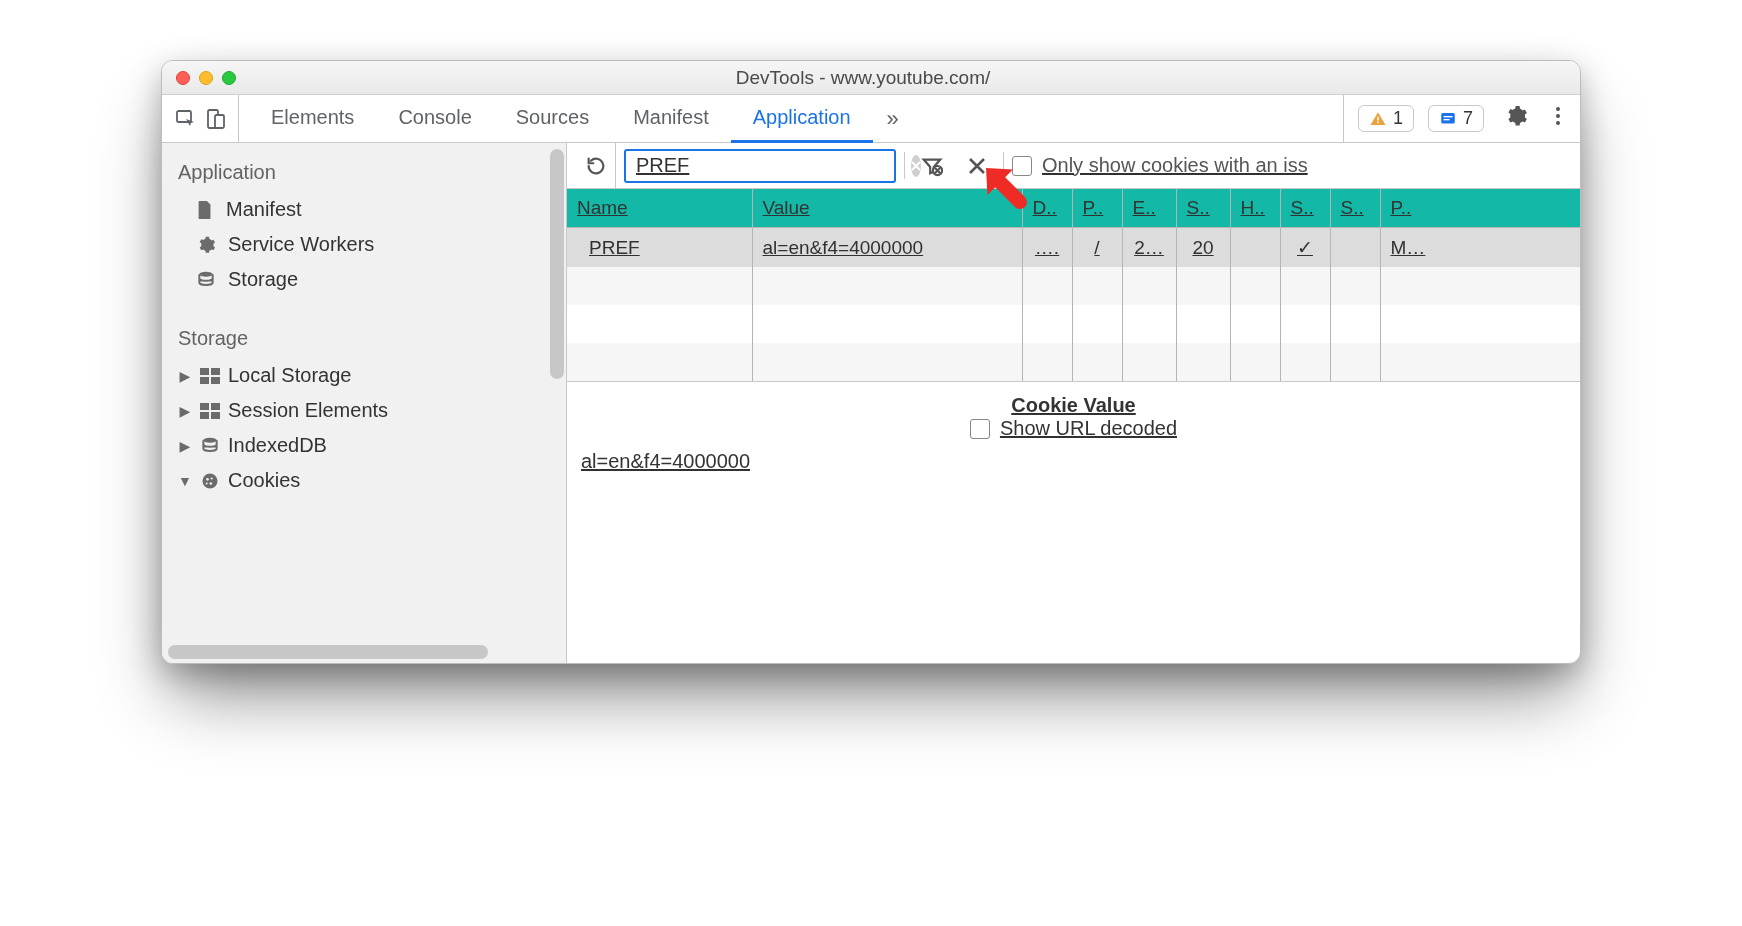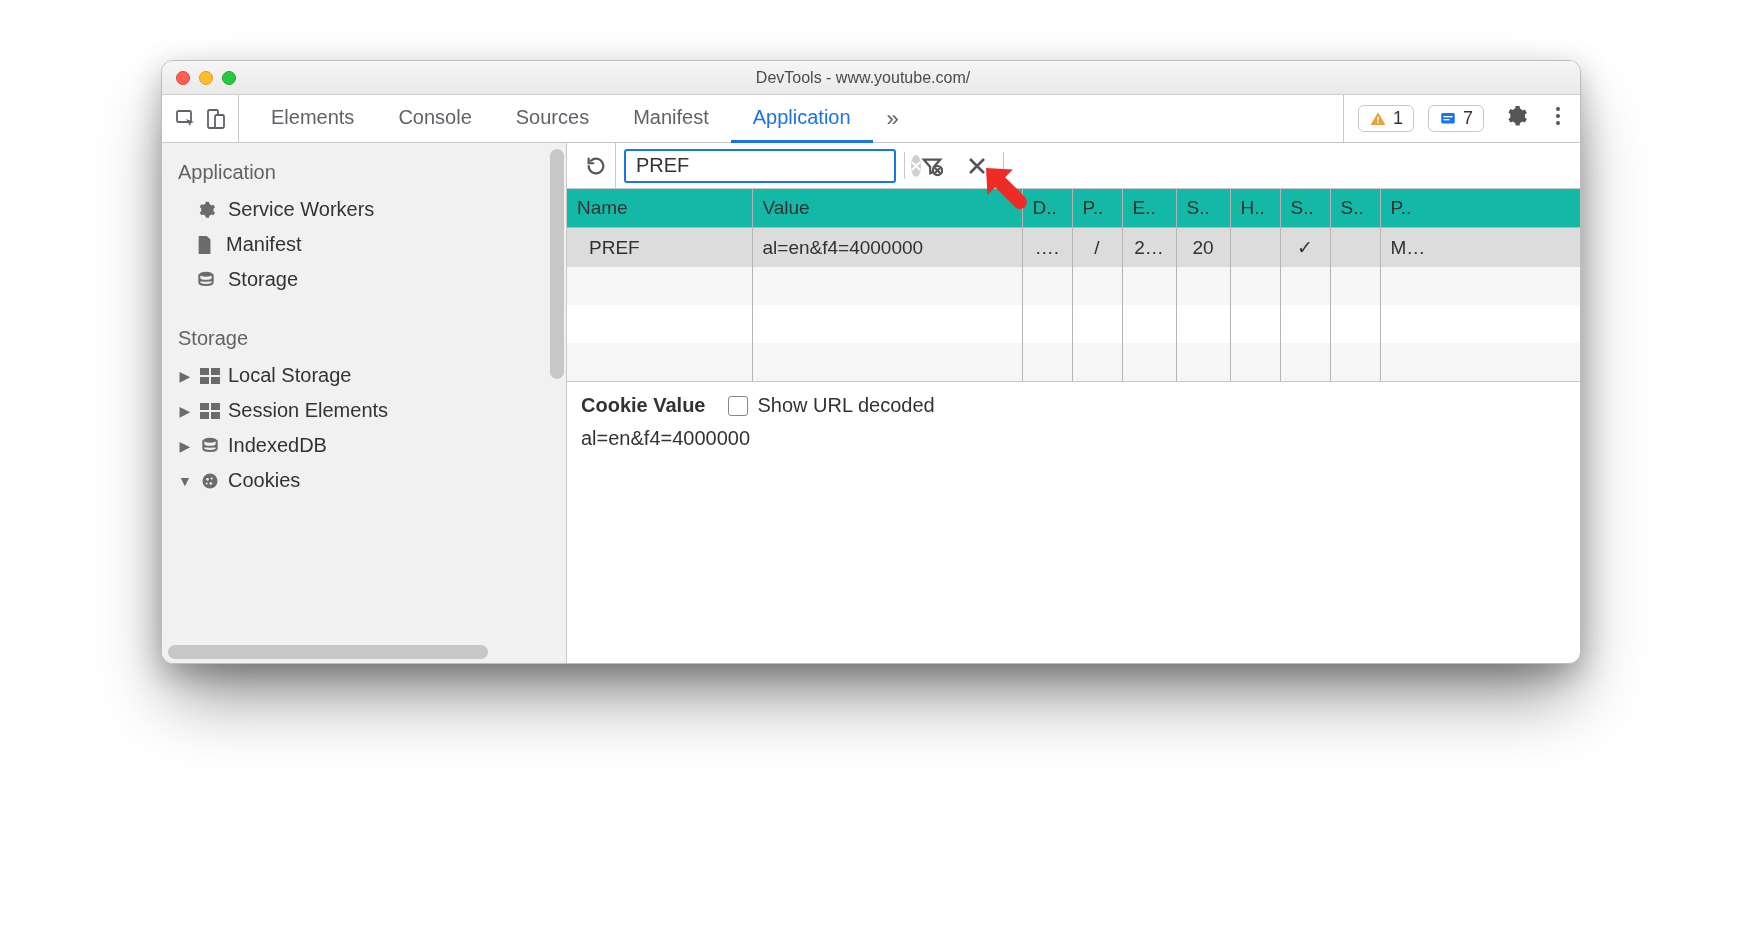--- a/index.html
+++ b/index.html
@@ -43,21 +43,21 @@
     padding:0 14px;
     position:relative;
   }
   .traffic{display:flex;gap:9px;}
   .tl{width:14px;height:14px;border-radius:50%;}
   .tl.r{background:#ff5f57;border:1px solid #e14238;}
   .tl.y{background:#febc2e;border:1px solid #dba114;}
   .tl.g{background:#28c840;border:1px solid #1fa531;}
   .title{
     position:absolute;left:0;right:16px;text-align:center;
-    font-size:16px;color:#4a4a4a;
+    font-size:19px;color:#4a4a4a;
     pointer-events:none;
   }
   
   .toolbar{
     height:48px;
     display:flex;
     align-items:center;
     border-bottom:1px solid var(--border);
     padding:0 6px;
     gap:10px;
@@ -102,21 +102,21 @@
     position:absolute;right:2px;top:6px;width:14px;height:230px;
     background:#c7c7c7;border-radius:7px;
   }
   .sb-scroll-h{
     position:absolute;left:6px;right:6px;bottom:4px;height:14px;
   }
   .sb-scroll-h .thumb{
     width:320px;height:100%;background:#c7c7c7;border-radius:7px;
   }
   
-  .main{flex:1;display:flex;flex-direction:column;min-width:0;}
+  .main{flex:1;display:flex;flex-direction:column;min-width:0;text-decoration:underline;}
   .filterbar{
     height:46px;display:flex;align-items:center;gap:8px;padding:0 10px;
     border-bottom:1px solid var(--border);
     font-size:20px;color:#555;position:relative;
   }
   .reload{padding:4px 8px;cursor:pointer;color:#555;border-right:1px solid var(--border);height:100%;display:flex;align-items:center;}
   .filter-input{
     display:flex;align-items:center;gap:8px;
     border:2px solid #1a73e8;border-radius:3px;background:#fff;
     padding:2px 8px;height:34px;width:272px;
@@ -151,21 +151,21 @@
   }
   tbody tr.sel td{background:var(--row-sel);}
   tbody tr.empty td{height:38px;border-bottom:none;}
   tbody tr.alt td{background:#f6f6f6;}
   td:last-child,th:last-child{border-right:none;}
   .center{text-align:center;}
   
   .detail{
     padding:12px 14px;font-size:20px;color:#333;flex:1;
   }
-  .detail-head{display:flex;align-items:center;gap:22px;margin-bottom:10px;}
+  .detail-head{display:flex;align-items:center;margin-bottom:10px;flex-direction:column;}
   .detail-head b{font-weight:600;}
   
   .ico{display:inline-flex;align-items:center;justify-content:center;}
 </style>
 </head>
 <body>
 
 <div class="window">
 
   <div class="titlebar">
@@ -233,33 +233,33 @@
     </div>
   </div>
 
   <div class="body">
 
     <div class="sidebar">
       <div class="sb-section">Application</div>
 
       <div class="sb-item ind2">
         <span class="ico">
+          <svg width="18" height="20" viewBox="0 0 18 22" fill="#6b6b6b">
+              <path d="M3 1h8l4 4v15a1 1 0 01-1 1H3a1 1 0 01-1-1V2a1 1 0 011-1z"></path>
+            </svg>
+        </span>
+        <span>Manifest</span>
+      </div>
+      <div class="sb-item ind2">
+        <span class="ico">
           <svg width="20" height="20" viewBox="0 0 24 24" fill="#6b6b6b">
               <path d="M12 8.5a3.5 3.5 0 100 7 3.5 3.5 0 000-7zm9 3.5a8 8 0 00-.12-1.4l2-1.56-2-3.46-2.36.95A8 8 0 0016 4.6l-.36-2.5h-4L11.28 4.6a8 8 0 00-2.52 1.43l-2.36-.95-2 3.46 2 1.56A8 8 0 006.28 12a8 8 0 00.12 1.4l-2 1.56 2 3.46 2.36-.95a8 8 0 002.52 1.43l.36 2.5h4l.36-2.5a8 8 0 002.52-1.43l2.36.95 2-3.46-2-1.56A8 8 0 0021 12z"></path>
             </svg>
         </span>
         <span>Service Workers</span>
-      </div>
-      <div class="sb-item ind2">
-        <span class="ico">
-          <svg width="18" height="20" viewBox="0 0 18 22" fill="#6b6b6b">
-              <path d="M3 1h8l4 4v15a1 1 0 01-1 1H3a1 1 0 01-1-1V2a1 1 0 011-1z"></path>
-            </svg>
-        </span>
-        <span>Manifest</span>
       </div>
       <div class="sb-item ind2">
         <span class="ico">
           <svg width="20" height="20" viewBox="0 0 24 24" fill="#6b6b6b">
               <ellipse cx="12" cy="5" rx="8" ry="3"></ellipse>
               <path d="M4 5v5c0 1.7 3.6 3 8 3s8-1.3 8-3V5M4 10v5c0 1.7 3.6 3 8 3s8-1.3 8-3v-5" fill="none" stroke="#6b6b6b" stroke-width="2.4"></path>
             </svg>
         </span>
         <span>Storage</span>
       </div>
@@ -344,20 +344,24 @@
               <circle cx="18" cy="17" r="5" fill="#fff"></circle>
               <path d="M15 14l6 6M21 14l-6 6"></path>
             </svg>
         </span>
         <span class="icon-btn">
           <svg width="20" height="20" viewBox="0 0 20 20" stroke="#555" stroke-width="2.6">
               <path d="M3 3l14 14M17 3L3 17"></path>
             </svg>
         </span>
         <span class="vr"></span>
+        <label class="issue-check">
+          <span class="chk"></span>
+          <span>Only show cookies with an iss</span>
+        </label>
 
         <svg class="annot-arrow" width="56" height="56" viewBox="0 0 56 56">
           <g transform="rotate(-45 28 28)">
             <path d="M28 52 L28 18" stroke="#ee2b24" stroke-width="14" stroke-linecap="round"></path>
             <path d="M10 24 L28 4 L46 24 Z" fill="#ee2b24"></path>
           </g>
         </svg>
       </div>
 
       <div class="table-wrap">

